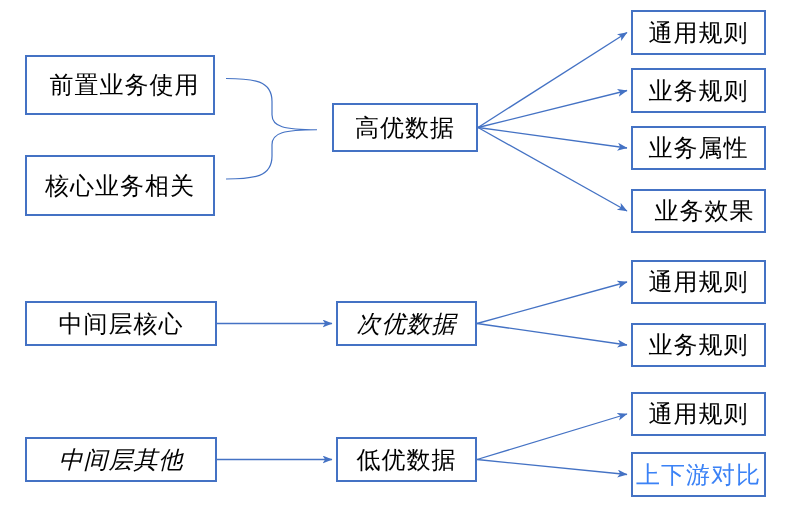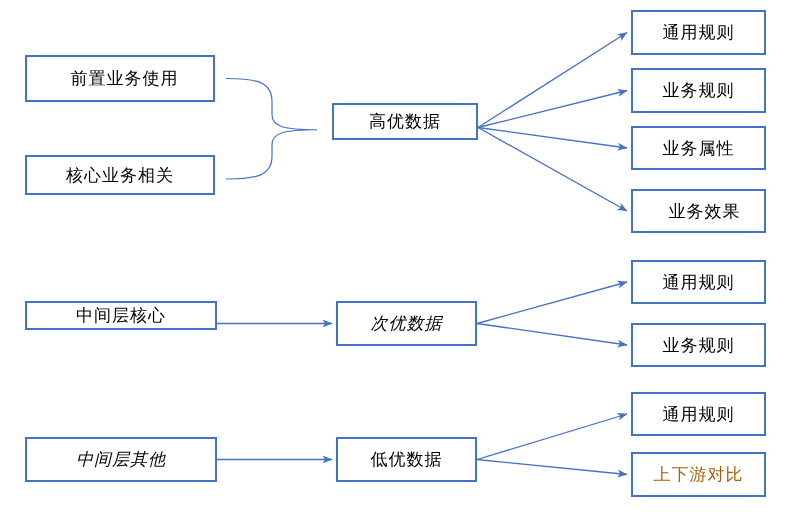--- a/index.html
+++ b/index.html
@@ -23,21 +23,21 @@
   .node {
     position: absolute;
     box-sizing: border-box;
     border: 2px solid #4472C4;
     background: #ffffff;
     display: flex;
     align-items: center;
     justify-content: center;
   }
   .node-label {
-    font-size: 17px;
+    font-size: 24px;
     letter-spacing: 1px;
     color: #000000;
     white-space: nowrap;
   }
 </style>
 </head>
 <body>
 
 <div id="canvas">
   <svg id="connector-layer" xmlns="http://www.w3.org/2000/svg" viewBox="0 0 790 515">
@@ -54,42 +54,42 @@
         <line x1="217" y1="323.5" x2="332" y2="323.5" stroke="#4472C4" stroke-width="1.3" marker-end="url(#arrowhead)"></line>
         <line x1="477" y1="323.5" x2="627" y2="282" stroke="#4472C4" stroke-width="1.3" marker-end="url(#arrowhead)"></line>
         <line x1="477" y1="323.5" x2="627" y2="345" stroke="#4472C4" stroke-width="1.3" marker-end="url(#arrowhead)"></line>
         <line x1="217" y1="459.5" x2="332" y2="459.5" stroke="#4472C4" stroke-width="1.3" marker-end="url(#arrowhead)"></line>
         <line x1="477" y1="459.5" x2="627" y2="414" stroke="#4472C4" stroke-width="1.3" marker-end="url(#arrowhead)"></line>
         <line x1="477" y1="459.5" x2="627" y2="474.5" stroke="#4472C4" stroke-width="1.3" marker-end="url(#arrowhead)"></line>
         <path d="M 226 78.5 C 254 78.5 272 80.5 272 101.5 L 272 114.75 C 272 126.75 284 129.75 317 129.75 C 284 129.75 272 132.75 272 144.75 L 272 156 C 272 177 254 179 226 179" fill="none" stroke="#4472C4" stroke-width="1.2"></path>
       </g>
   </svg>
   <div id="nodes-layer">
-      <div class="node" style="left: 25px; top: 55px; width: 190px; height: 47px; border-color: rgb(68, 114, 196); padding-left: 9px;">
+      <div class="node" style="left: 25px; top: 55px; width: 190px; height: 60px; border-color: rgb(68, 114, 196); padding-left: 9px;">
         <span class="node-label" style="color: rgb(0, 0, 0);">前置业务使用</span>
       </div>
-      <div class="node" style="left: 25px; top: 155px; width: 190px; height: 40px; border-color: rgb(68, 114, 196);">
+      <div class="node" style="left: 25px; top: 155px; width: 190px; height: 61px; border-color: rgb(68, 114, 196);">
         <span class="node-label" style="color: rgb(0, 0, 0);">核心业务相关</span>
       </div>
-      <div class="node" style="left: 332px; top: 103px; width: 146px; height: 37px; border-color: rgb(68, 114, 196); font-family: Liberation Mono, monospace;">
+      <div class="node" style="left: 332px; top: 103px; width: 146px; height: 49px; border-color: rgb(68, 114, 196); font-family: Liberation Mono, monospace;">
         <span class="node-label" style="color: rgb(0, 0, 0);">高优数据</span>
       </div>
       <div class="node" style="left: 631px; top: 10px; width: 135px; height: 45px; border-color: rgb(68, 114, 196);">
         <span class="node-label" style="color: rgb(0, 0, 0);">通用规则</span>
       </div>
       <div class="node" style="left: 631px; top: 68px; width: 135px; height: 45px; border-color: rgb(68, 114, 196);">
         <span class="node-label" style="color: rgb(0, 0, 0);">业务规则</span>
       </div>
       <div class="node" style="left: 631px; top: 126px; width: 135px; height: 44px; border-color: rgb(68, 114, 196);">
         <span class="node-label" style="color: rgb(0, 0, 0); font-family: Liberation Serif, serif;">业务属性</span>
       </div>
       <div class="node" style="left: 631px; top: 189px; width: 135px; height: 44px; border-color: rgb(68, 114, 196); padding-left: 12px;">
         <span class="node-label" style="color: rgb(0, 0, 0);">业务效果</span>
       </div>
-      <div class="node" style="left: 25px; top: 301px; width: 192px; height: 29px; border-color: rgb(68, 114, 196);">
+      <div class="node" style="left: 25px; top: 301px; width: 192px; height: 45px; border-color: rgb(68, 114, 196);">
         <span class="node-label" style="color: rgb(0, 0, 0);">中间层核心</span>
       </div>
       <div class="node" style="left: 336px; top: 301px; width: 141px; height: 45px; border-color: rgb(68, 114, 196);">
         <span class="node-label" style="color: rgb(0, 0, 0); font-style: italic;">次优数据</span>
       </div>
       <div class="node" style="left: 631px; top: 260px; width: 135px; height: 44px; border-color: rgb(68, 114, 196);">
         <span class="node-label" style="color: rgb(0, 0, 0);">通用规则</span>
       </div>
       <div class="node" style="left: 631px; top: 323px; width: 135px; height: 44px; border-color: rgb(68, 114, 196);">
         <span class="node-label" style="color: rgb(0, 0, 0);">业务规则</span>
@@ -97,16 +97,16 @@
       <div class="node" style="left: 25px; top: 437px; width: 192px; height: 45px; border-color: rgb(68, 114, 196);">
         <span class="node-label" style="color: rgb(0, 0, 0); font-style: italic;">中间层其他</span>
       </div>
       <div class="node" style="left: 336px; top: 437px; width: 141px; height: 45px; border-color: rgb(68, 114, 196); font-family: Liberation Mono, monospace;">
         <span class="node-label" style="color: rgb(0, 0, 0);">低优数据</span>
       </div>
       <div class="node" style="left: 631px; top: 392px; width: 135px; height: 44px; border-color: rgb(68, 114, 196);">
         <span class="node-label" style="color: rgb(0, 0, 0);">通用规则</span>
       </div>
       <div class="node" style="left: 631px; top: 452px; width: 135px; height: 45px; border-color: rgb(68, 114, 196);">
-        <span class="node-label" style="color: #a16207;">上下游对比</span>
+        <span class="node-label" style="color: #3b82f6;">上下游对比</span>
       </div>
     </div>
 </div>
 
 </body></html>

